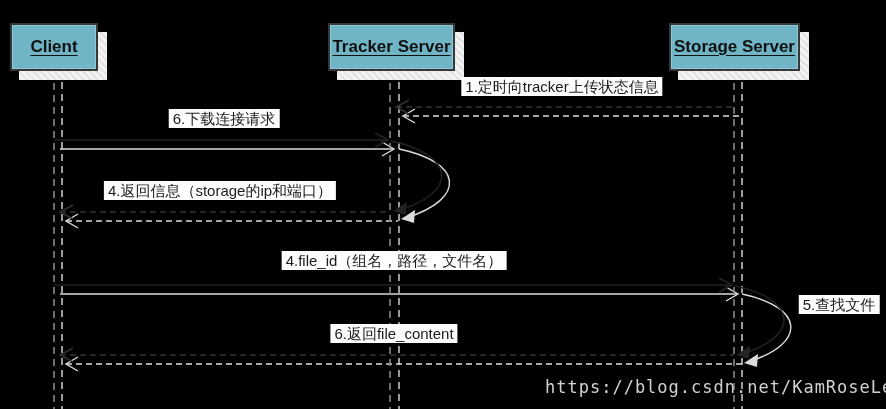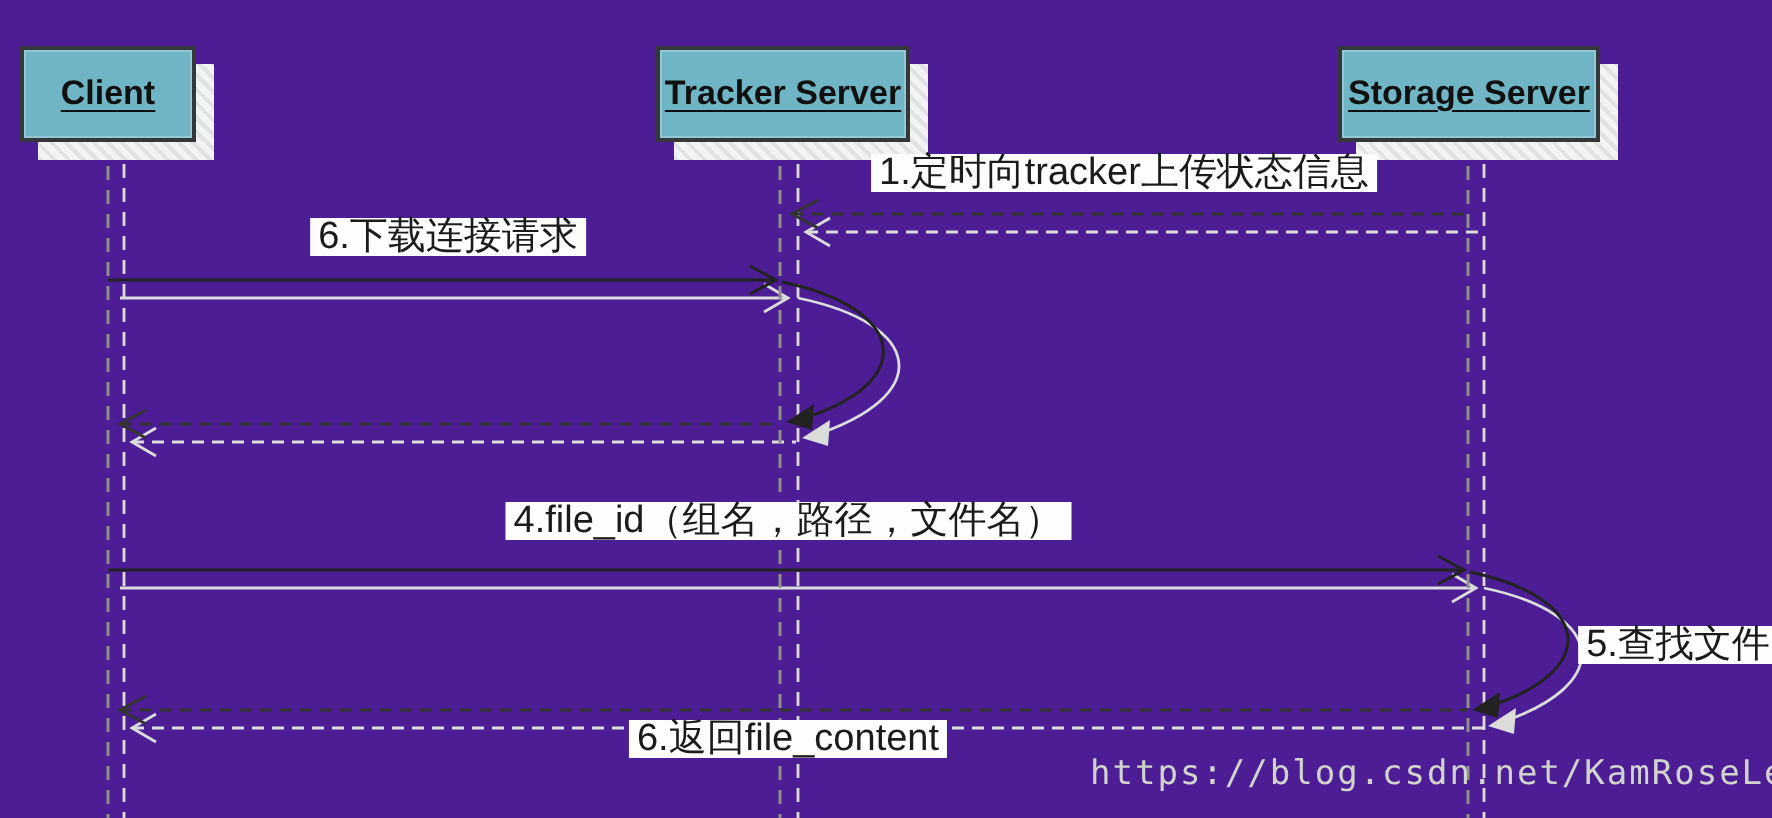--- a/index.html
+++ b/index.html
@@ -1,20 +1,20 @@
 <!DOCTYPE html>
 <html><head>
 <meta charset="utf-8">
 <style>
   html, body { margin: 0; padding: 0; background: #ffffff; }
   #stage {
     position: relative;
     width: 886px;
     height: 409px;
-    background: #4c1d95;
+    background: #000000;
     overflow: hidden;
     font-family: "Liberation Sans", sans-serif;
   }
   #diagram-svg { position: absolute; left: 0; top: 0; }
 
   .actor-shadow {
     position: absolute;
     width: 90px; height: 48px;
     background: repeating-linear-gradient(45deg, #e2e2e2 0 2px, #f3f3f3 2px 5px);
   }
@@ -30,21 +30,21 @@
   .actor span {
     text-decoration: underline;
     text-underline-offset: 3px;
     white-space: nowrap;
   }
   .msg-label {
     position: absolute;
     transform: translateX(-50%);
     background: #fdfdfd;
     padding: 0 4px;
-    font-size: 19px;
+    font-size: 15px;
     color: #1b1b1b;
     white-space: nowrap;
     line-height: 19px;
   }
   .watermark {
     position: absolute;
     left: 545px; top: 377px;
     font-family: "DejaVu Sans Mono", monospace;
     font-size: 17px;
     letter-spacing: 1px;
@@ -138,19 +138,20 @@
   </div>
   <div class="actor" style="left:328px; top:23px; width:123px;">
     <span>Tracker Server</span>
   </div>
   <div class="actor" style="left:669px; top:23px; width:127px;align-items:center;">
     <span>Storage Server</span>
   </div>
 
   <div class="msg-label" style="left:562px; top:77px;">1.定时向tracker上传状态信息</div>
   <div class="msg-label" style="left:224px; top:109px;">6.下载连接请求</div>
+  <div class="msg-label" style="left:220px; top:181px;">4.返回信息（storage的ip和端口）</div>
   <div class="msg-label" style="left:394px; top:251px;">4.file_id（组名，路径，文件名）</div>
-  <div class="msg-label" style="left:839px; top:313px;">5.查找文件</div>
-  <div class="msg-label" style="left:394px; top:324px;margin-top:36px;">6.返回file_content</div>
+  <div class="msg-label" style="left:839px; top:295px;">5.查找文件</div>
+  <div class="msg-label" style="left:394px; top:324px;">6.返回file_content</div>
 
   <div class="watermark">https://blog.csdn.net/KamRoseLee</div>
 
 </div>
 
 </body></html>

